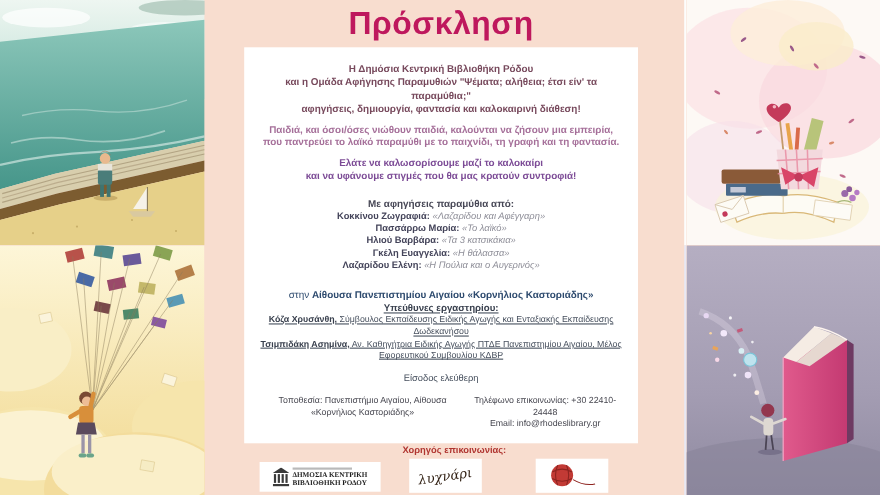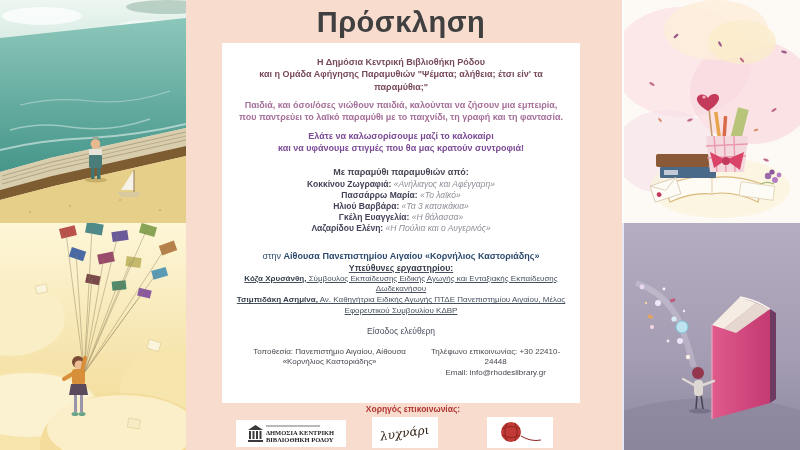--- a/index.html
+++ b/index.html
@@ -5,21 +5,21 @@
   html,body{margin:0;padding:0;}
   body{width:800px;height:450px;position:relative;overflow:hidden;
        background:#f8ddcf;font-family:"Liberation Sans",sans-serif;}
   .panel{position:absolute;overflow:hidden;}
   .panel svg{display:block;width:100%;height:100%;}
   #panel-left-top{left:0;top:0;width:186px;height:223px;}
   #panel-left-bottom{left:0;top:223px;width:186px;height:227px;}
   #panel-right-top{left:622px;top:0;width:178px;height:223px;border-left:2px solid #fdfdfd;}
   #panel-right-bottom{left:622px;top:223px;width:178px;height:227px;border-left:2px solid #e8e8f4;}
   #page-title{position:absolute;left:222px;top:0;width:358px;height:42px;margin:0;
-      text-align:center;font-size:29px;font-weight:bold;color:#404040;line-height:44px;letter-spacing:.5px;}
+      text-align:center;font-size:29px;font-weight:bold;color:#be185d;line-height:44px;letter-spacing:.5px;}
   #invite-card{position:absolute;left:222px;top:43px;width:358px;height:360px;background:#ffffff;
       box-sizing:border-box;padding:13px 13px 8px;text-align:center;}
   .blk{width:100%;}
   .intro{font-size:9px;font-weight:bold;color:#77495c;line-height:12.4px;}
   .audience{margin-top:7px;font-size:9px;font-weight:bold;color:#a56f99;line-height:11.8px;}
   .welcome{margin-top:7px;font-size:9px;font-weight:bold;color:#7c4b96;line-height:11.8px;}
   .storytellers{margin-top:13px;font-size:8.5px;color:#474756;line-height:11.2px;}
   .storytellers .hd{font-size:9px;font-weight:bold;}
   .st-name{font-weight:bold;color:#44445a;}
   .st-title{font-style:italic;color:#8e8e98;}
@@ -266,35 +266,36 @@
     </g>
   </svg>
 </div>
 
 <h1 id="page-title">Πρόσκληση</h1>
 
 <div id="invite-card">
   <div class="blk intro">
     <div>Η Δημόσια Κεντρική Βιβλιοθήκη Ρόδου</div>
     <div>και η Ομάδα Αφήγησης Παραμυθιών "Ψέματα; αλήθεια; έτσι είν' τα παραμύθια;"</div>
+    <div>αφηγήσεις, δημιουργία, φαντασία και καλοκαιρινή διάθεση!</div>
   </div>
 
   <div class="blk audience">
     <div>Παιδιά, και όσοι/όσες νιώθουν παιδιά,  καλούνται να ζήσουν μια εμπειρία,</div>
     <div>που παντρεύει το λαϊκό παραμύθι με το παιχνίδι, τη γραφή και τη φαντασία.</div>
   </div>
 
   <div class="blk welcome">
     <div>Ελάτε να καλωσορίσουμε μαζί το καλοκαίρι</div>
     <div>και να υφάνουμε στιγμές που θα μας κρατούν συντροφιά!</div>
   </div>
 
   <div class="blk storytellers">
-    <div class="hd">Με παραμύθι παραμυθιών από:</div>
-    <div><span class="st-name">Κοκκίνου Ζωγραφιά:</span> <span class="st-title">«Ανήλιαγος και Αφέγγαρη»</span></div>
+    <div class="hd">Με αφηγήσεις παραμύθια από:</div>
+    <div><span class="st-name">Κοκκίνου Ζωγραφιά:</span> <span class="st-title">«Λαζαρίδου και Αφέγγαρη»</span></div>
     <div><span class="st-name">Πασσάρρω Μαρία:</span> <span class="st-title">«Το λαϊκό»</span></div>
     <div><span class="st-name">Ηλιού Βαρβάρα:</span> <span class="st-title">«Τα 3 κατσικάκια»</span></div>
     <div><span class="st-name">Γκέλη Ευαγγελία:</span> <span class="st-title">«Η θάλασσα»</span></div>
     <div><span class="st-name">Λαζαρίδου Ελένη:</span> <span class="st-title">«Η Πούλια και ο Αυγερινός»</span></div>
   </div>
 
   <div class="blk event">
     <div><span>στην </span><b>Αίθουσα Πανεπιστημίου  Αιγαίου «Κορνήλιος Καστοριάδης»</b></div>
   </div>
 

